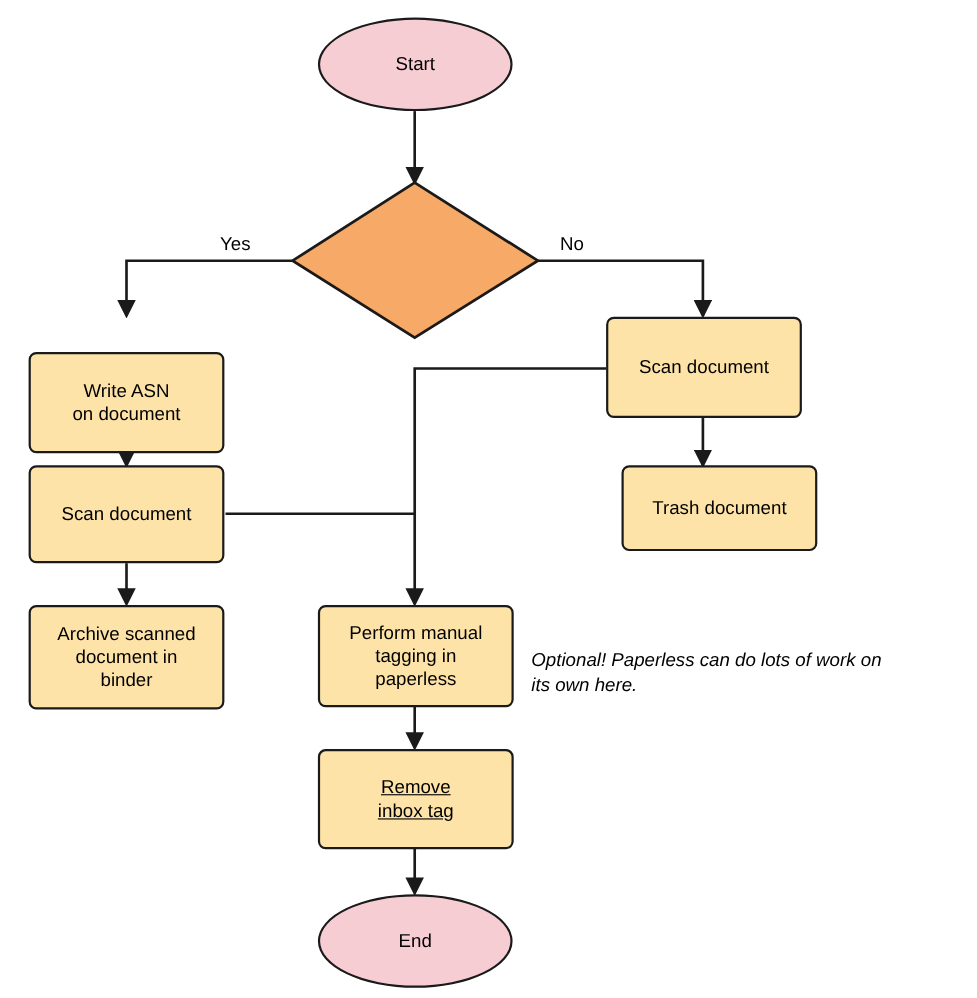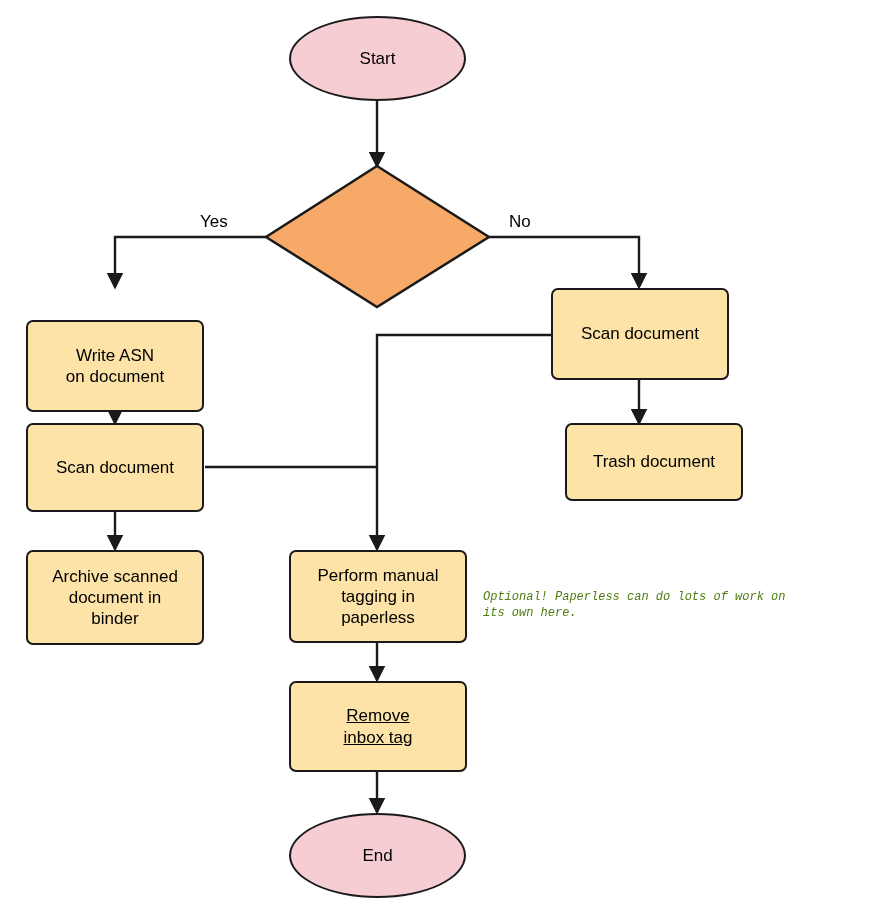--- a/index.html
+++ b/index.html
@@ -66,25 +66,24 @@
   }
   .edge-label {
     position: absolute;
     font-size: 17px;
     color: #000000;
     white-space: nowrap;
   }
   .note {
     position: absolute;
     font-style: italic;
-    font-size: 12px;
+    font-size: 17px;
     line-height: 1.35;
-    color: #4d7c0f;
+    color: #000000;
     white-space: pre-line;
-    font-family: Liberation Mono, monospace;
   }
 </style>
 </head>
 <body>
 
 <div id="canvas">
 
   <svg id="svg-layer" viewBox="0 0 888 907">
     <defs>
       <marker id="arrow" viewBox="0 0 10 10" refX="8.5" refY="5" markerWidth="7" markerHeight="7" orient="auto-start-reverse">

